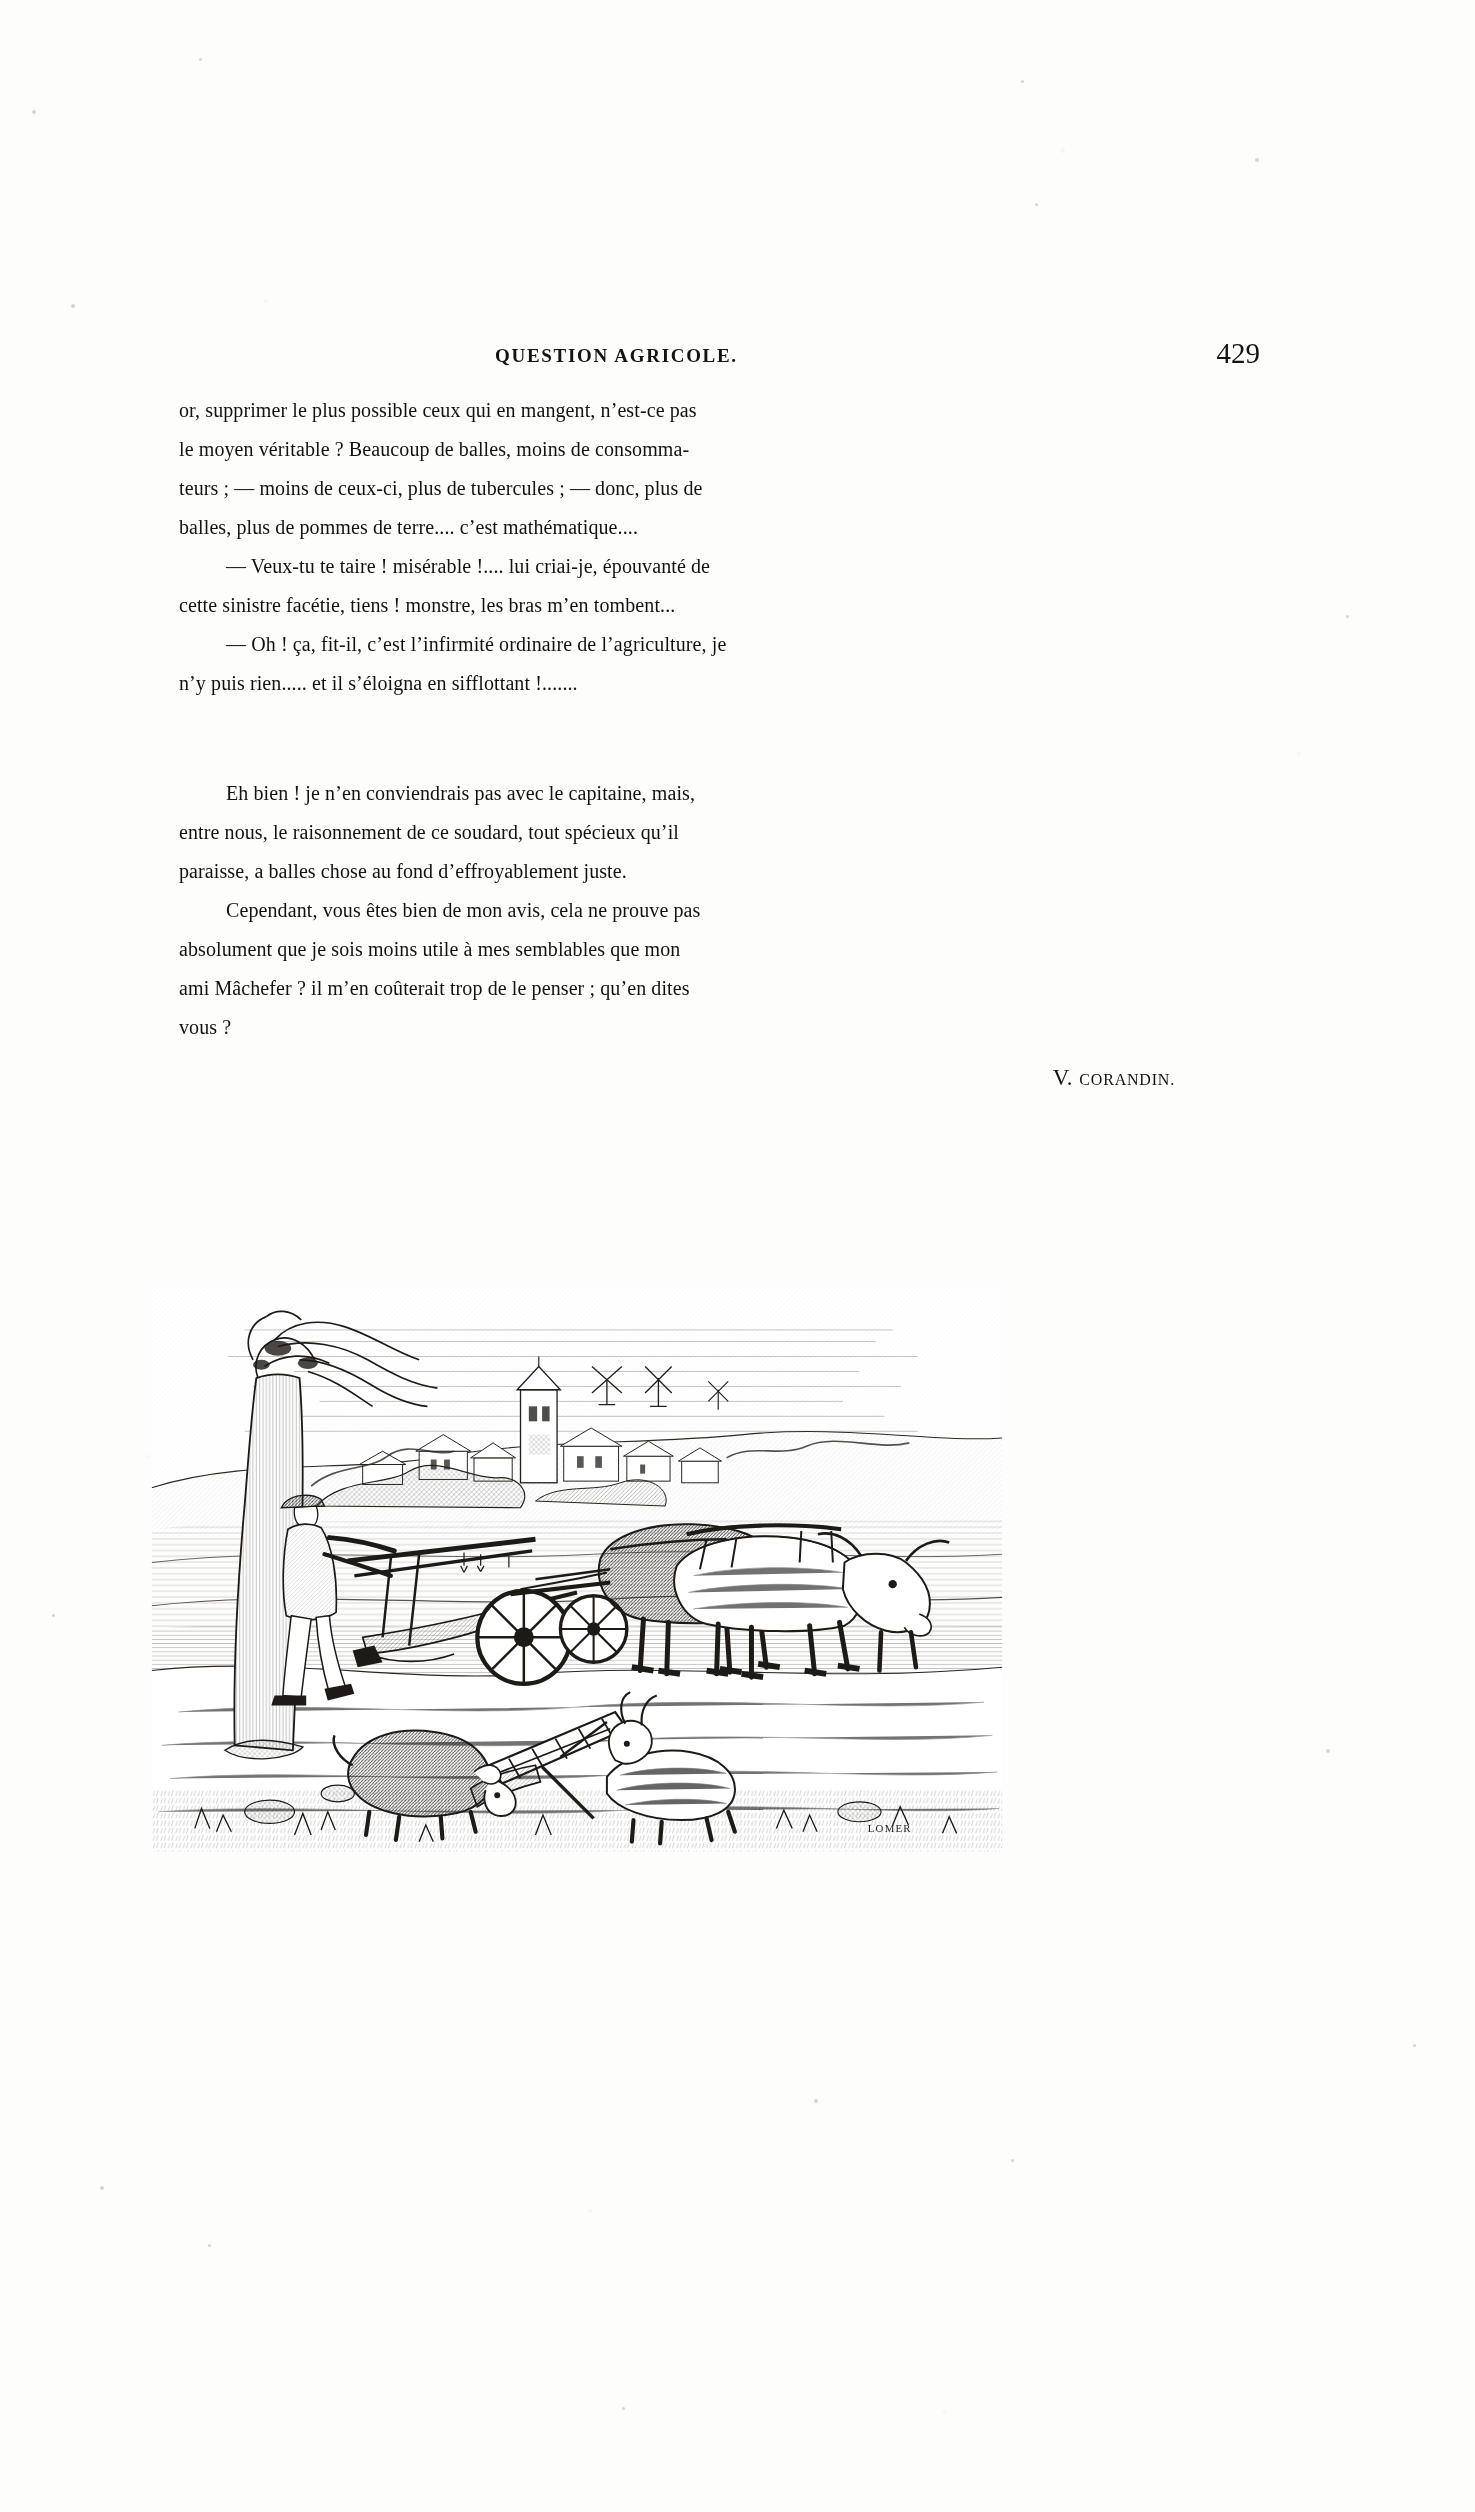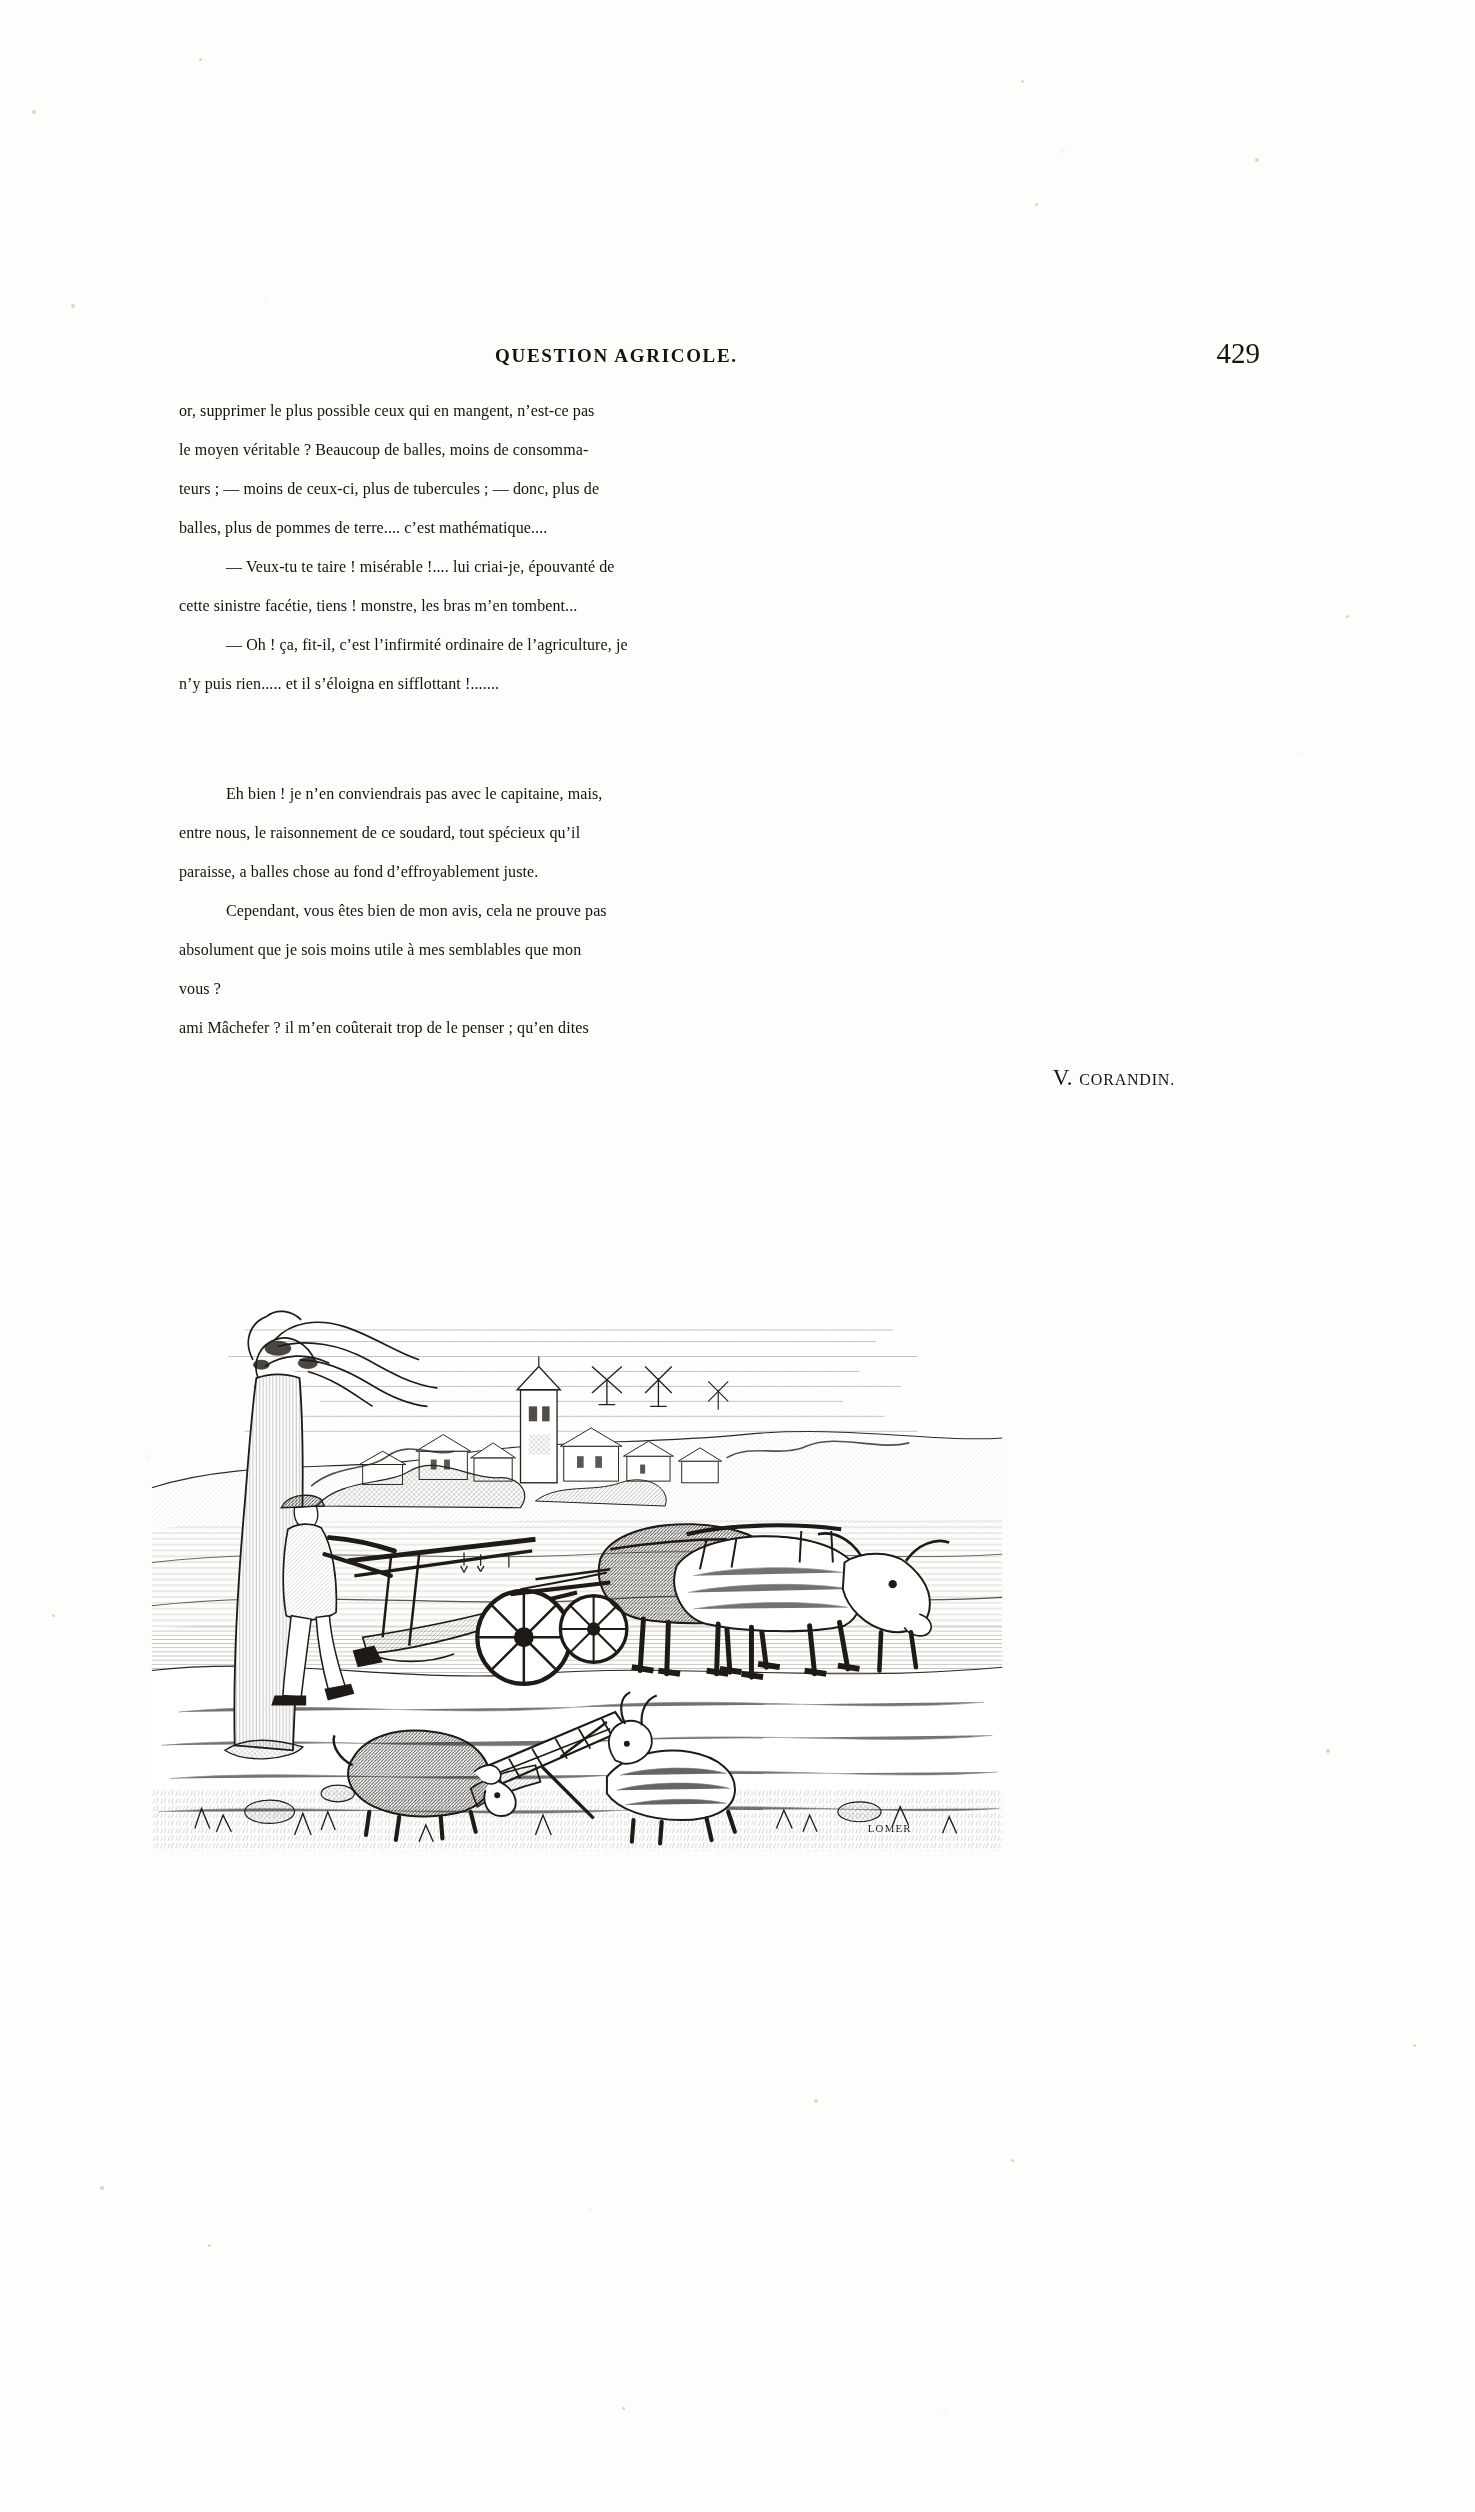--- a/index.html
+++ b/index.html
@@ -72,21 +72,21 @@
   }
 
   
   .bodytext {
     position: absolute;
     left: 0;
     top: 391px;
     width: 1122px;
   }
   .ln {
-    font-size: 16px;
+    font-size: 20px;
     line-height: 39px;
     color: #15120e;
     white-space: pre;
     letter-spacing: 0.1px;
   }
   .ln.indent { padding-left: 47px; }
   .ln.dash { padding-left: 47px; }
   .gap-lg { height: 71px; }
 
   .signature {
@@ -149,22 +149,22 @@
       <div class="ln">n’y puis rien..... et il s’éloigna en sifflottant !.......</div>
 
       <div class="gap-lg"></div>
 
       <div class="ln indent">Eh bien ! je n’en conviendrais pas avec le capitaine, mais,</div>
       <div class="ln">entre nous, le raisonnement de ce soudard, tout spécieux qu’il</div>
       <div class="ln">paraisse, a balles chose au fond d’effroyablement juste.</div>
 
       <div class="ln indent">Cependant, vous êtes bien de mon avis, cela ne prouve pas</div>
       <div class="ln">absolument que je sois moins utile à mes semblables que mon</div>
+      <div class="ln">ami Mâchefer ? il m’en coûterait trop de le penser ; qu’en dites</div>
       <div class="ln">vous ?</div>
-      <div class="ln">ami Mâchefer ? il m’en coûterait trop de le penser ; qu’en dites</div>
 
       <div class="signature">
         <span>V. </span><span class="sc">CORANDIN.</span>
       </div>
     </div>
   </div>
 
   <div class="figure">
     <svg width="864" height="698" viewBox="0 0 1040 840" xmlns="http://www.w3.org/2000/svg">
       <defs>

